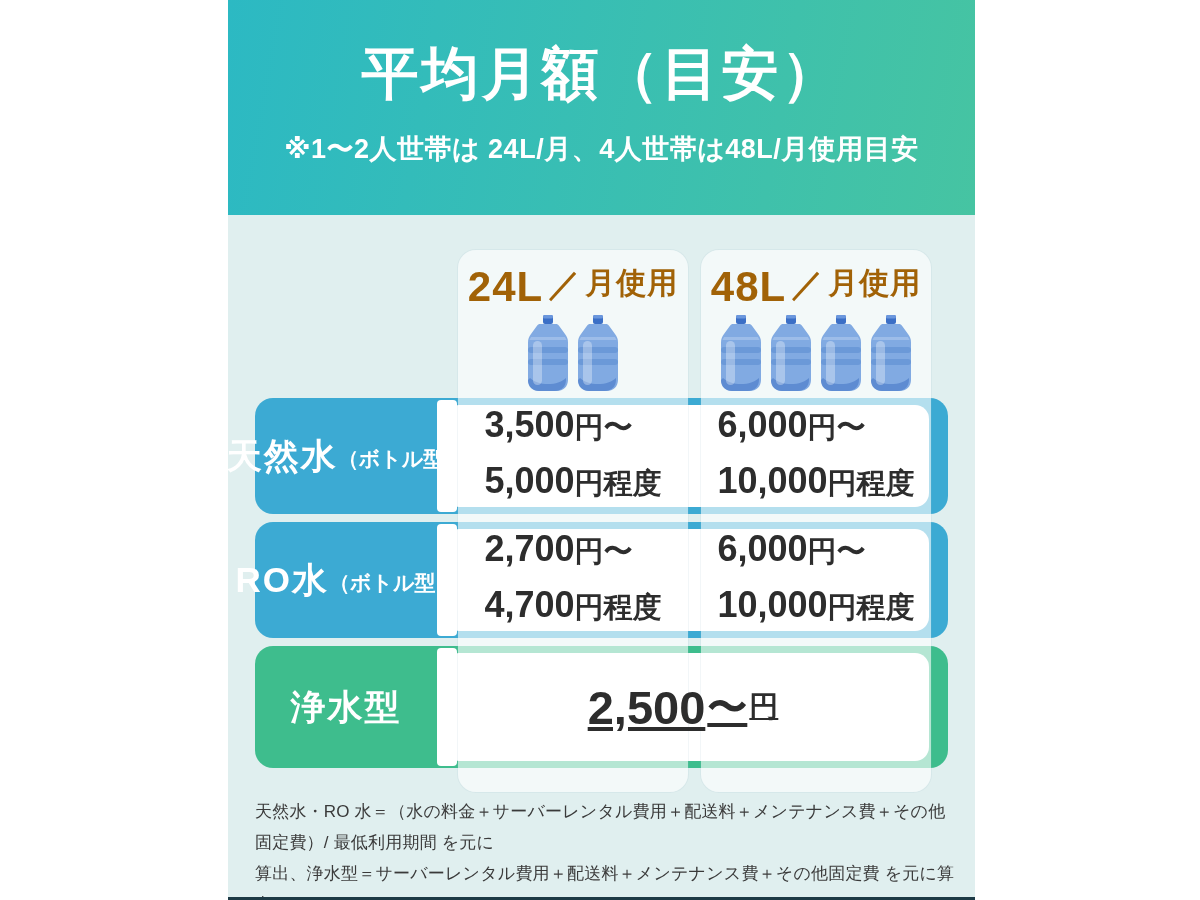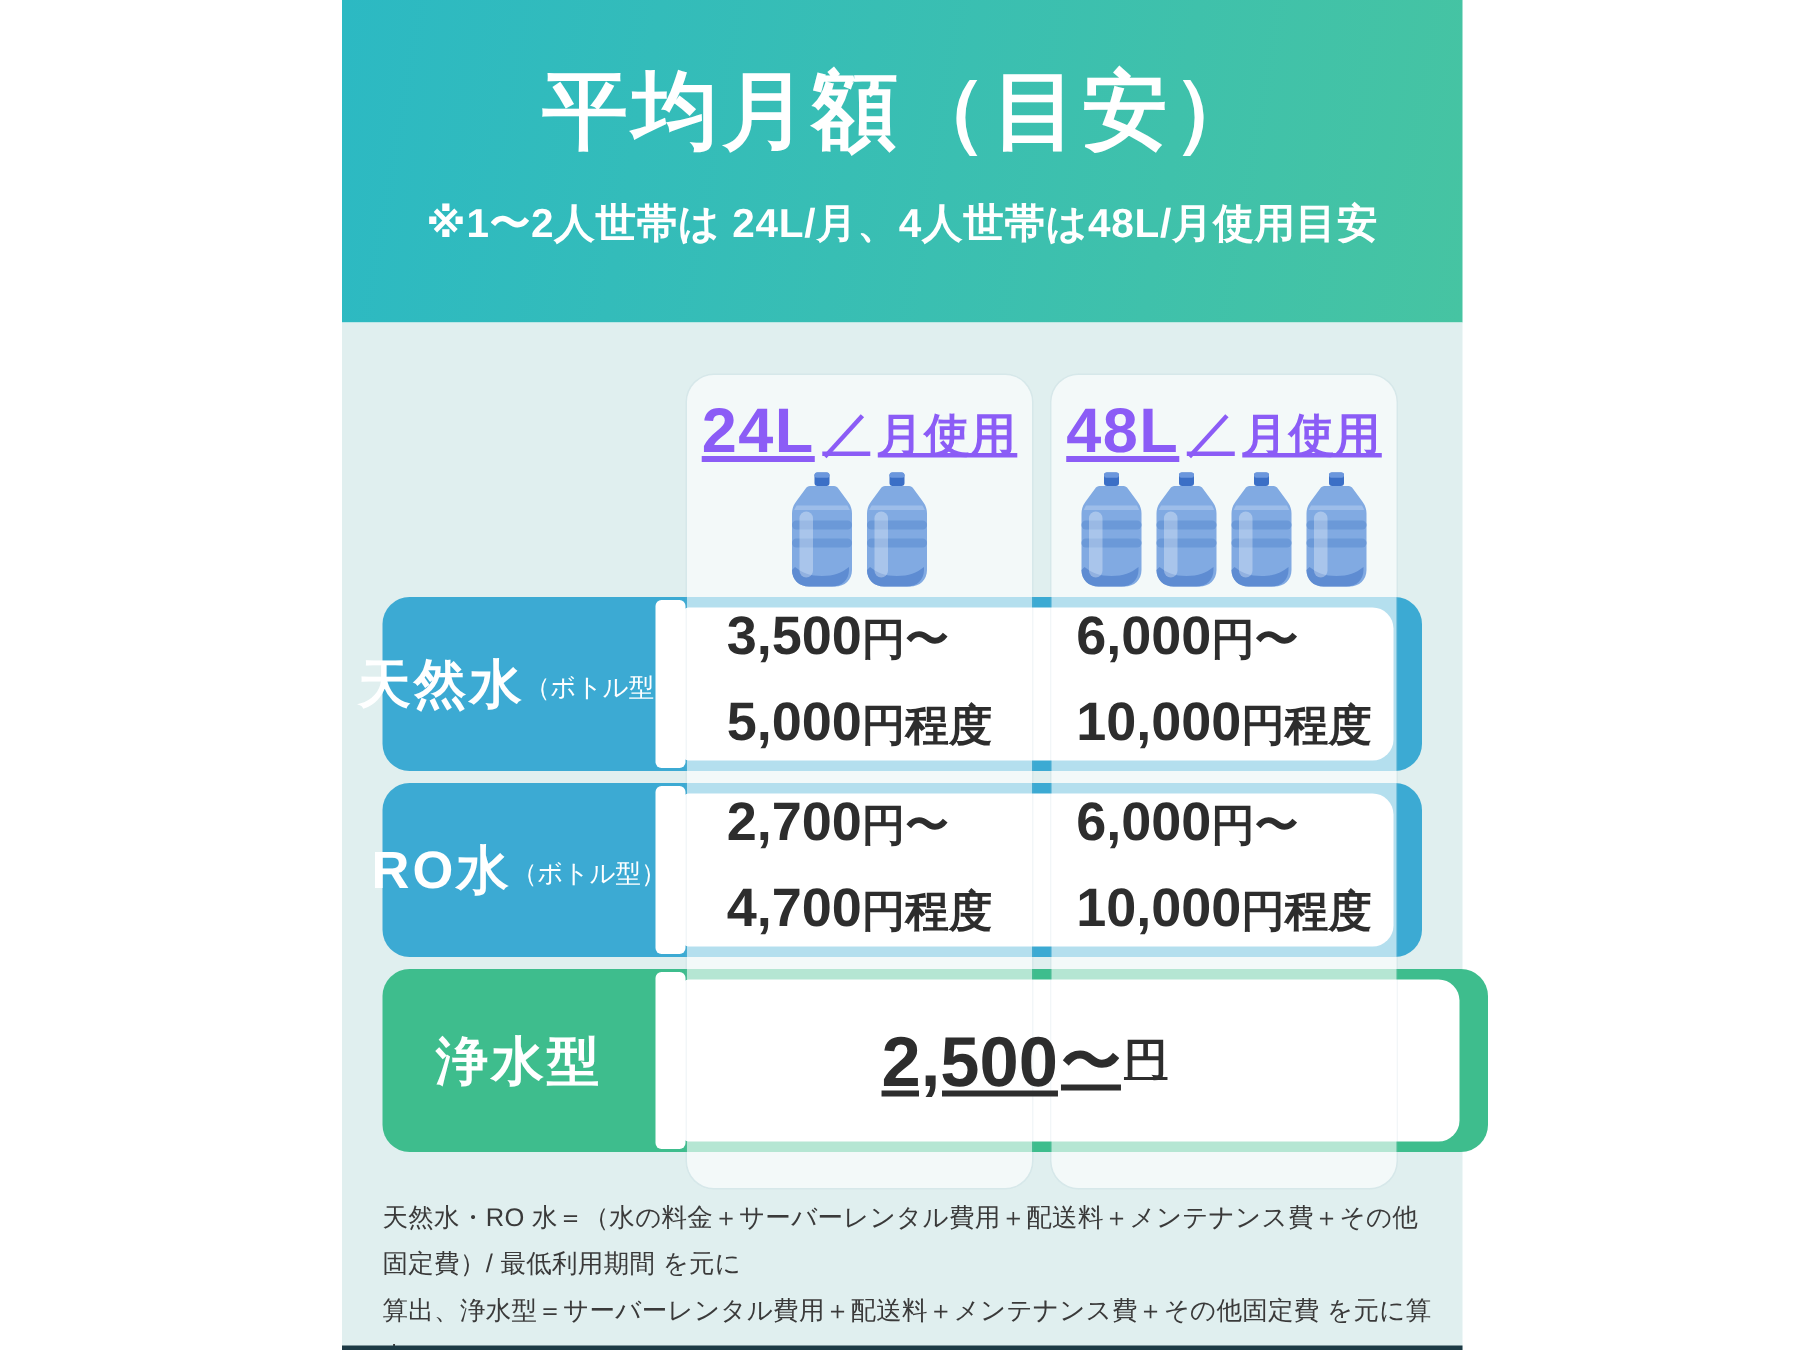--- a/index.html
+++ b/index.html
@@ -21,38 +21,38 @@
   
   .card{position:absolute;top:250px;height:542px;width:230px;z-index:2;
         background:rgba(255,255,255,0.62);border-radius:18px;
         box-shadow:0 0 0 1px rgba(150,185,195,0.12);}
   .card.c1{left:230px;} .card.c2{left:473px;}
 
   
   .colhead{position:absolute;top:250px;height:148px;width:230px;z-index:3;
            display:flex;flex-direction:column;align-items:center;}
   .colhead.c1{left:230px;} .colhead.c2{left:473px;}
-  .colhead .line{margin-top:13px;color:#8b5cf6;white-space:nowrap;display:flex;align-items:flex-end;text-decoration:underline;}
+  .colhead .line{margin-top:13px;color:#a16207;white-space:nowrap;display:flex;align-items:flex-start;}
   .vol{font-size:42px;font-weight:900;letter-spacing:1px;}
   .sep{font-size:32px;font-weight:700;margin:0 5px;}
   .unit{font-size:30px;font-weight:900;letter-spacing:1px;}
   .bottles{display:flex;gap:4px;margin-top:3px;align-items:flex-end;}
 
   
   .band{position:absolute;left:27px;width:693px;border-radius:18px;z-index:1;}
   .band.r1{top:398px;height:116px;}
   .band.r2{top:522px;height:116px;}
   .band.r3{top:646px;height:122px;}
   .band .chip{position:absolute;left:182px;top:2px;bottom:2px;width:20px;background:#ffffff;border-radius:4px;}
   .band .inner{position:absolute;left:200px;right:19px;top:7px;bottom:7px;background:#ffffff;
                border-radius:4px 14px 14px 4px;}
   .band .rowlabel{position:absolute;left:0;top:0;bottom:0;width:182px;
                   display:flex;align-items:center;justify-content:center;color:#ffffff;}
   .rowlabel .name{font-size:35px;font-weight:900;letter-spacing:2px;white-space:nowrap;}
-  .rowlabel .sub{font-size:17px;font-weight:400;margin-top:5px;white-space:nowrap;}
+  .rowlabel .sub{font-size:21px;font-weight:700;margin-top:5px;white-space:nowrap;}
 
   
   .vcell{position:absolute;width:230px;z-index:3;display:flex;align-items:center;justify-content:center;}
   .vcell.r1{top:398px;height:116px;} .vcell.r2{top:522px;height:116px;}
   .vcell.c1{left:230px;} .vcell.c2{left:473px;}
   .vblock{text-align:left;line-height:49px;color:#2d2d2d;white-space:nowrap;}
   .num{font-size:36px;font-weight:900;letter-spacing:0;}
   .suf{font-size:29px;font-weight:900;}
   .vspan{position:absolute;top:646px;height:122px;left:209px;width:492px;z-index:3;
          display:flex;align-items:center;justify-content:center;color:#2d2d2d;white-space:nowrap;text-decoration:underline;}
@@ -92,21 +92,21 @@
 
     <div class="band r2" style="background: rgb(60, 170, 211);">
       <div class="chip"></div>
       <div class="inner"></div>
       <div class="rowlabel">
         <span class="name">RO水</span>
         <span class="sub hide-empty">（ボトル型）</span>
       </div>
     </div>
 
-    <div class="band r3" style="background: rgb(62, 189, 141); padding-left: 44px;">
+    <div class="band r3" style="background: rgb(62, 189, 141);">
       <div class="chip"></div>
       <div class="inner"></div>
       <div class="rowlabel">
         <span class="name">浄水型</span>
 
       </div>
     </div>
 
     <div class="colhead c1">
       <div class="line">

